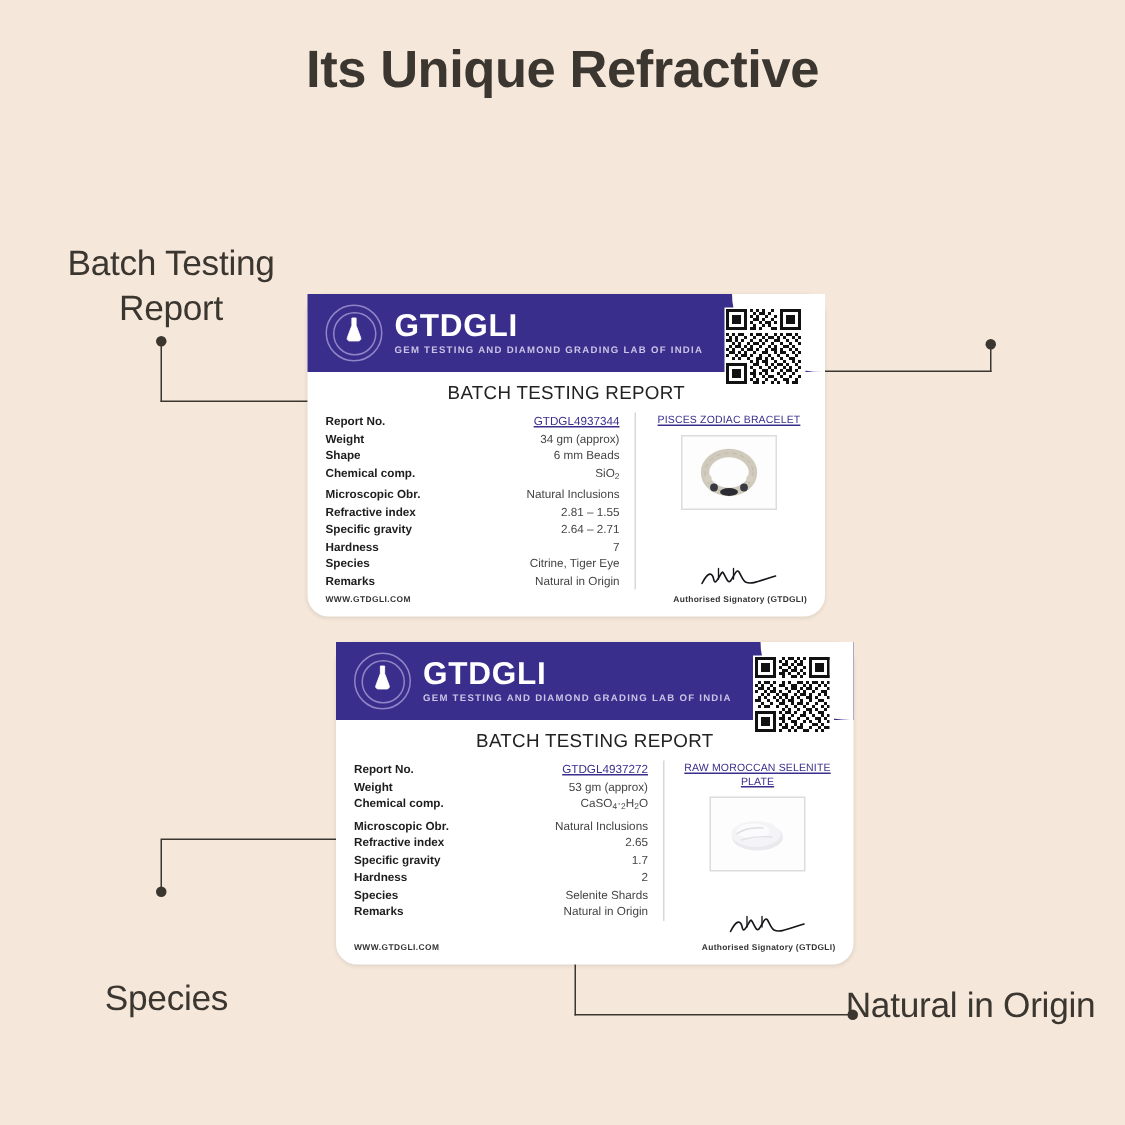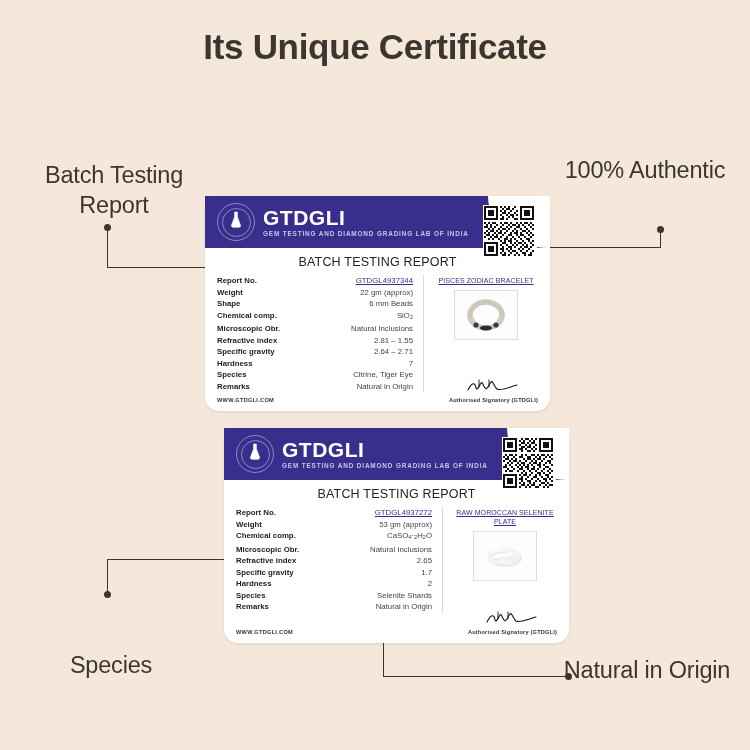--- a/index.html
+++ b/index.html
@@ -167,25 +167,24 @@
   .sign-mark{height:14px;}
   .sign-label{font-size:5.6px;font-weight:700;color:#333;letter-spacing:.2px;}
   .sub{font-size:.72em;vertical-align:-0.18em;}
 </style>
 </head>
 <body>
 
 <div class="stage">
 
   <div class="headline">
-    <span class="l">Its Unique Certificate</span>
+    <span class="l">Its Unique Refractive</span>
   </div>
 
   <div class="callout tl">Batch Testing Report</div>
-  <div class="callout tr">100% Authentic</div>
   <div class="callout bl">Species</div>
   <div class="callout br">Natural in Origin</div>
 
   <div class="leader">
     <div class="ldot" style="left:104px;top:224px;"></div>
     <div class="lv" style="left:107px;top:230px;height:38px;"></div>
     <div class="lh" style="left:107px;top:267px;width:128px;"></div>
   </div>
 
   <div class="leader">
@@ -556,21 +555,21 @@
     <div class="cert-title">BATCH TESTING REPORT</div>
 
     <div class="body">
       <div class="fields">
           <div class="row">
             <span class="k">Report No.</span>
             <span class="v link">GTDGL4937344</span>
           </div>
           <div class="row">
             <span class="k">Weight</span>
-            <span class="v">22 gm (approx)</span>
+            <span class="v">34 gm (approx)</span>
           </div>
           <div class="row">
             <span class="k">Shape</span>
             <span class="v">6 mm Beads</span>
           </div>
           <div class="row">
             <span class="k">Chemical comp.</span>
             <span class="v">SiO<span class="sub">2</span></span>
           </div>
           <div class="row">

